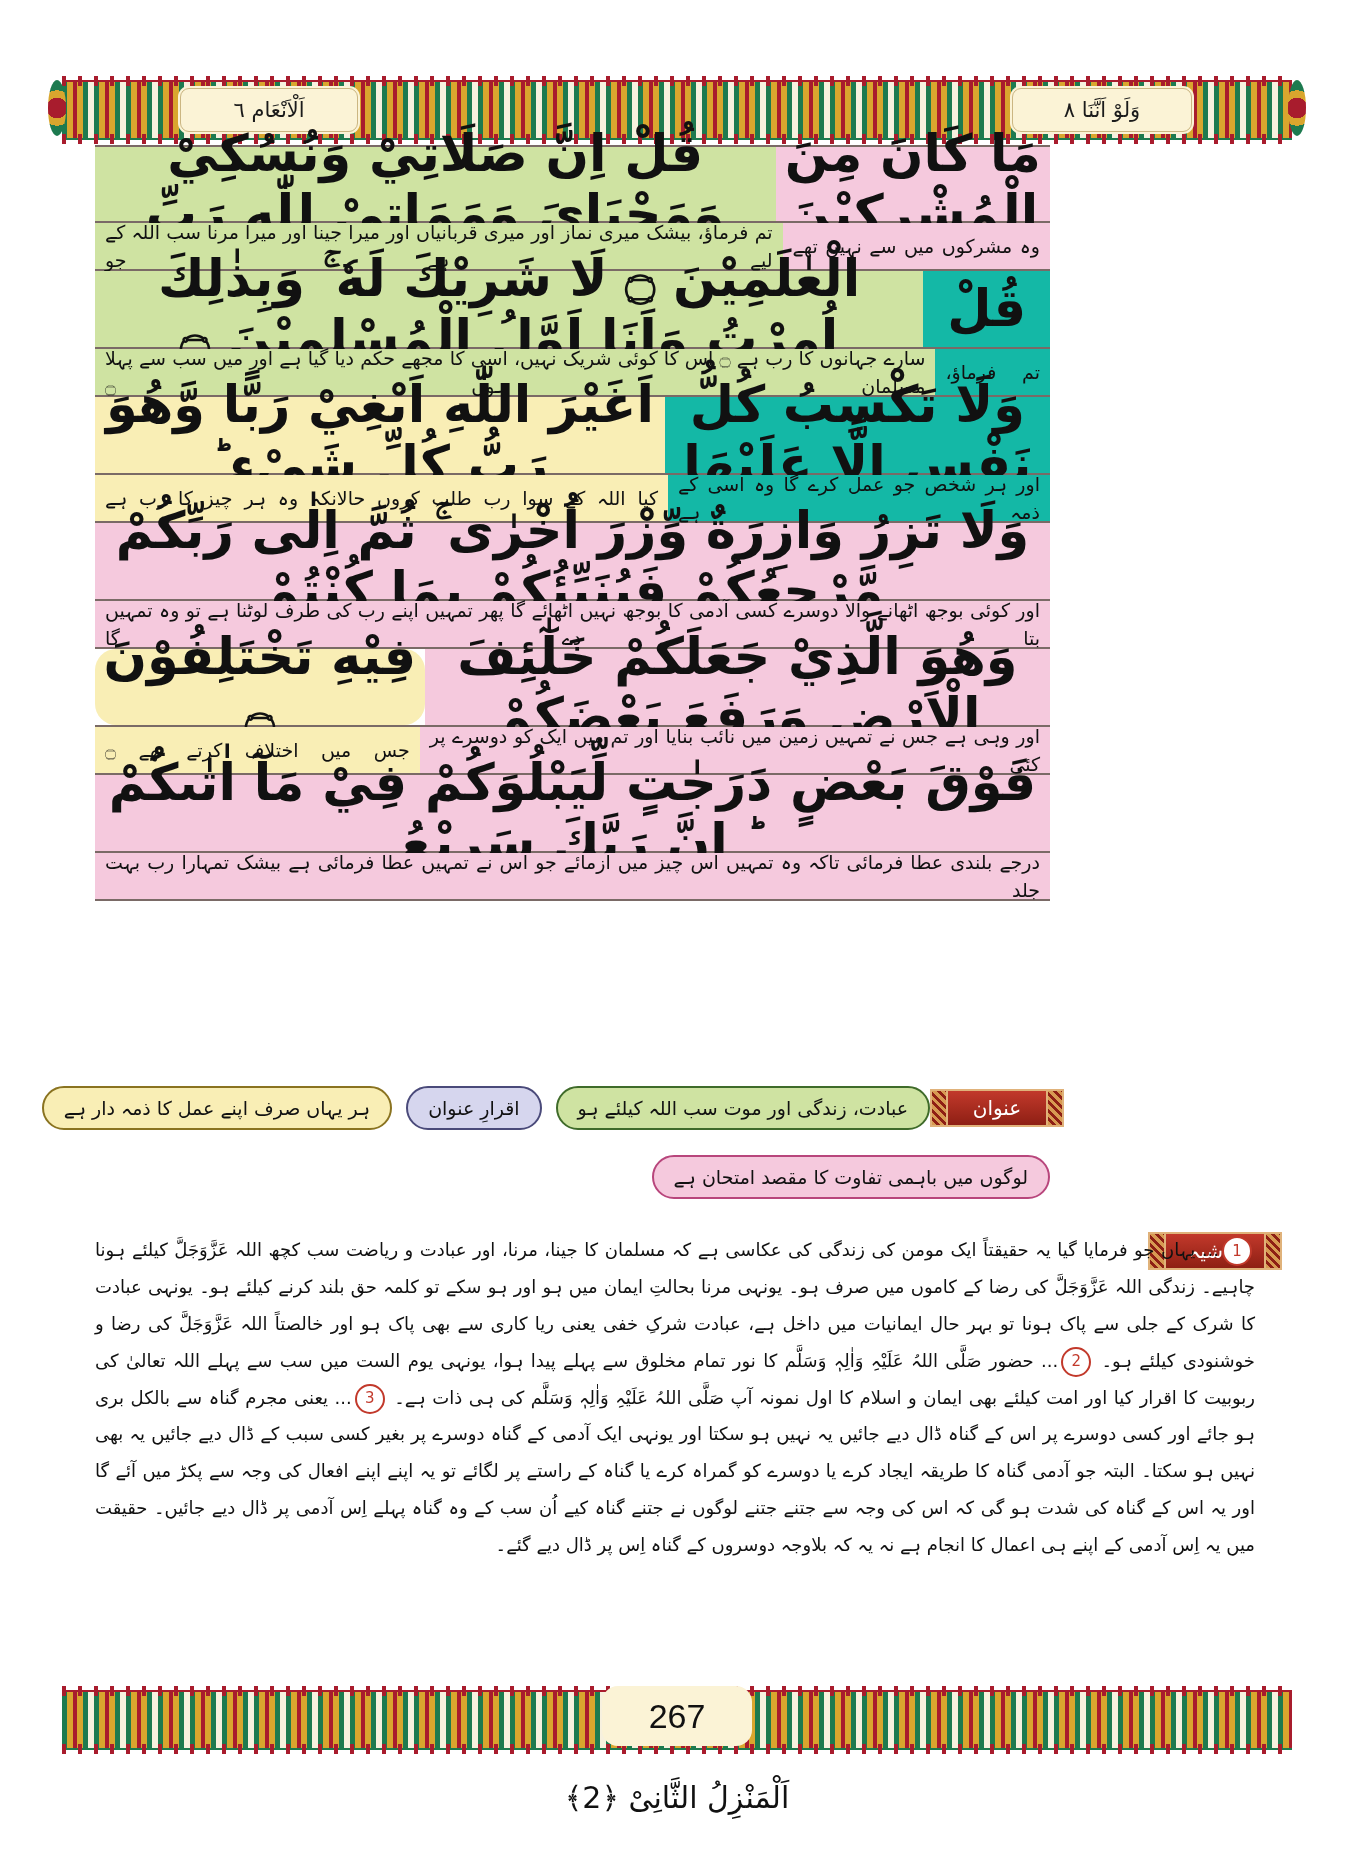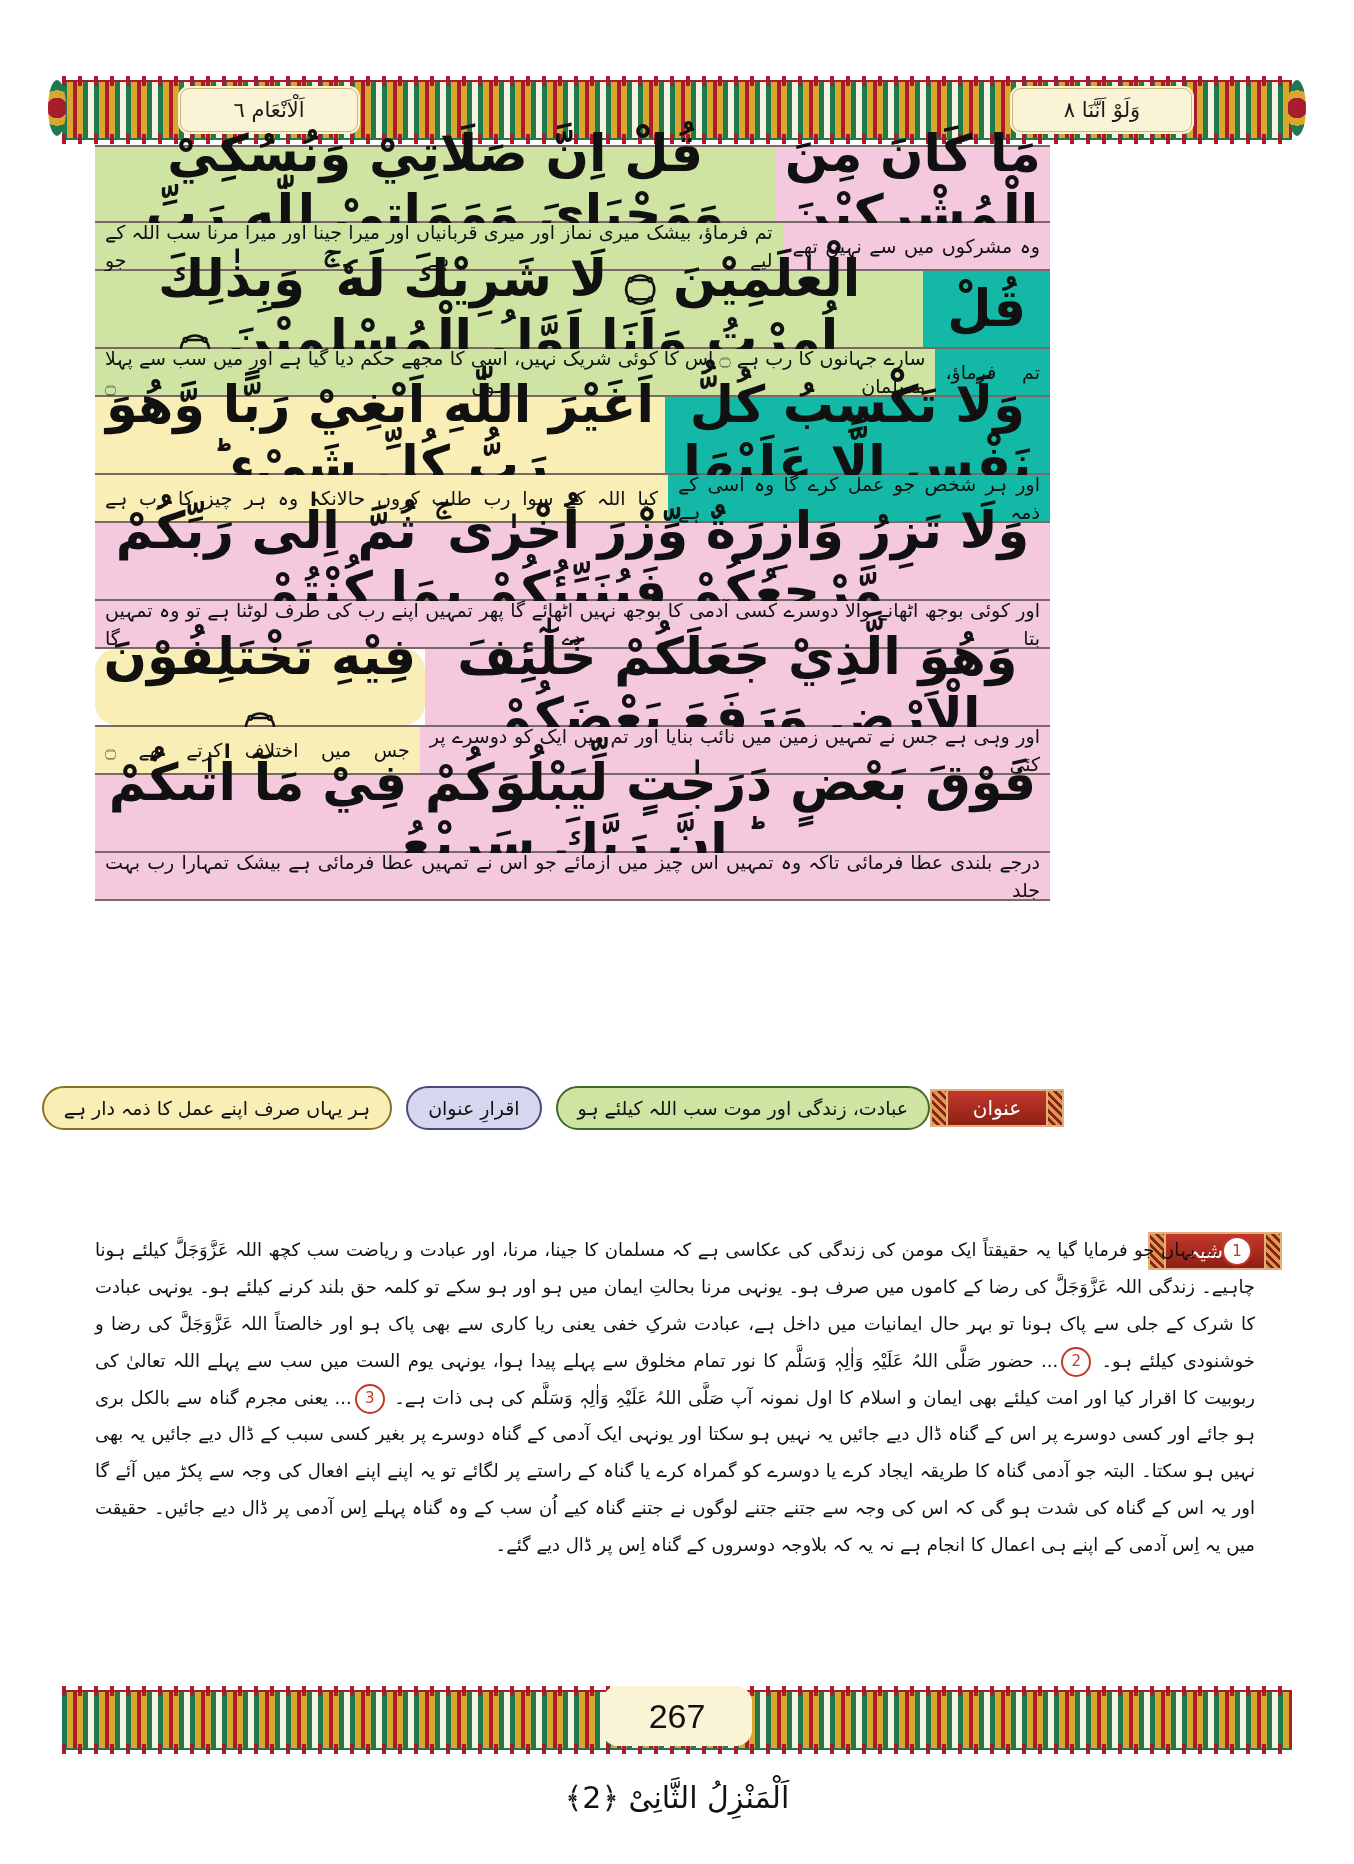--- a/index.html
+++ b/index.html
@@ -222,20 +222,23 @@
         </div>
       </div>
     </div>
 
   <div id="pill-row-1" class="pill-row">
       <div class="tag-label">عنوان</div>
       <div class="pill pill-green">عبادت، زندگی اور موت سب اللہ کیلئے ہو</div>
       <div class="pill pill-lilac">اقرارِ عنوان</div>
       <div class="pill pill-cream">ہر یہاں صرف اپنے عمل کا ذمہ دار ہے</div>
     </div>
+  <div id="pill-row-2" class="pill-row">
+      <div class="pill pill-pink">لوگوں میں باہمی تفاوت کا مقصد امتحان ہے</div>
+    </div>
 
   <div id="hashiya-tag" class="tag-label">حاشیہ</div>
   <div id="footnote-block"><span class="fn-badge">1</span><span>... یہاں جو فرمایا گیا یہ حقیقتاً ایک مومن کی زندگی کی عکاسی ہے کہ مسلمان کا جینا، مرنا، اور عبادت و ریاضت سب کچھ اللہ عَزَّوَجَلَّ کیلئے ہونا چاہیے۔ زندگی اللہ عَزَّوَجَلَّ کی رضا کے کاموں میں صرف ہو۔ یونہی مرنا بحالتِ ایمان میں ہو اور ہو سکے تو کلمہ حق بلند کرنے کیلئے ہو۔ یونہی عبادت کا شرک کے جلی سے پاک ہونا تو بہر حال ایمانیات میں داخل ہے، عبادت شرکِ خفی یعنی ریا کاری سے بھی پاک ہو اور خالصتاً اللہ عَزَّوَجَلَّ کی رضا و خوشنودی کیلئے ہو۔ </span><span class="fn-badge">2</span><span>... حضور صَلَّی اللہُ عَلَیْہِ وَاٰلِہٖ وَسَلَّم کا نور تمام مخلوق سے پہلے پیدا ہوا، یونہی یوم الست میں سب سے پہلے اللہ تعالیٰ کی ربوبیت کا اقرار کیا اور امت کیلئے بھی ایمان و اسلام کا اول نمونہ آپ صَلَّی اللہُ عَلَیْہِ وَاٰلِہٖ وَسَلَّم کی ہی ذات ہے۔ </span><span class="fn-badge">3</span><span>... یعنی مجرم گناہ سے بالکل بری ہو جائے اور کسی دوسرے پر اس کے گناہ ڈال دیے جائیں یہ نہیں ہو سکتا اور یونہی ایک آدمی کے گناہ دوسرے پر بغیر کسی سبب کے ڈال دیے جائیں یہ بھی نہیں ہو سکتا۔ البتہ جو آدمی گناہ کا طریقہ ایجاد کرے یا دوسرے کو گمراہ کرے یا گناہ کے راستے پر لگائے تو یہ اپنے اپنے افعال کی وجہ سے پکڑ میں آئے گا اور یہ اس کے گناہ کی شدت ہو گی کہ اس کی وجہ سے جتنے جتنے لوگوں نے جتنے گناہ کیے اُن سب کے وہ گناہ پہلے اِس آدمی پر ڈال دیے جائیں۔ حقیقت میں یہ اِس آدمی کے اپنے ہی اعمال کا انجام ہے نہ یہ کہ بلاوجہ دوسروں کے گناہ اِس پر ڈال دیے گئے۔ </span></div>
 
   <div id="footer-band" class="band"></div>
   <div id="page-number">267</div>
   <div id="manzil-line">اَلْمَنْزِلُ الثَّانِیْ ﴿2﴾</div>
 
 </div>
 

